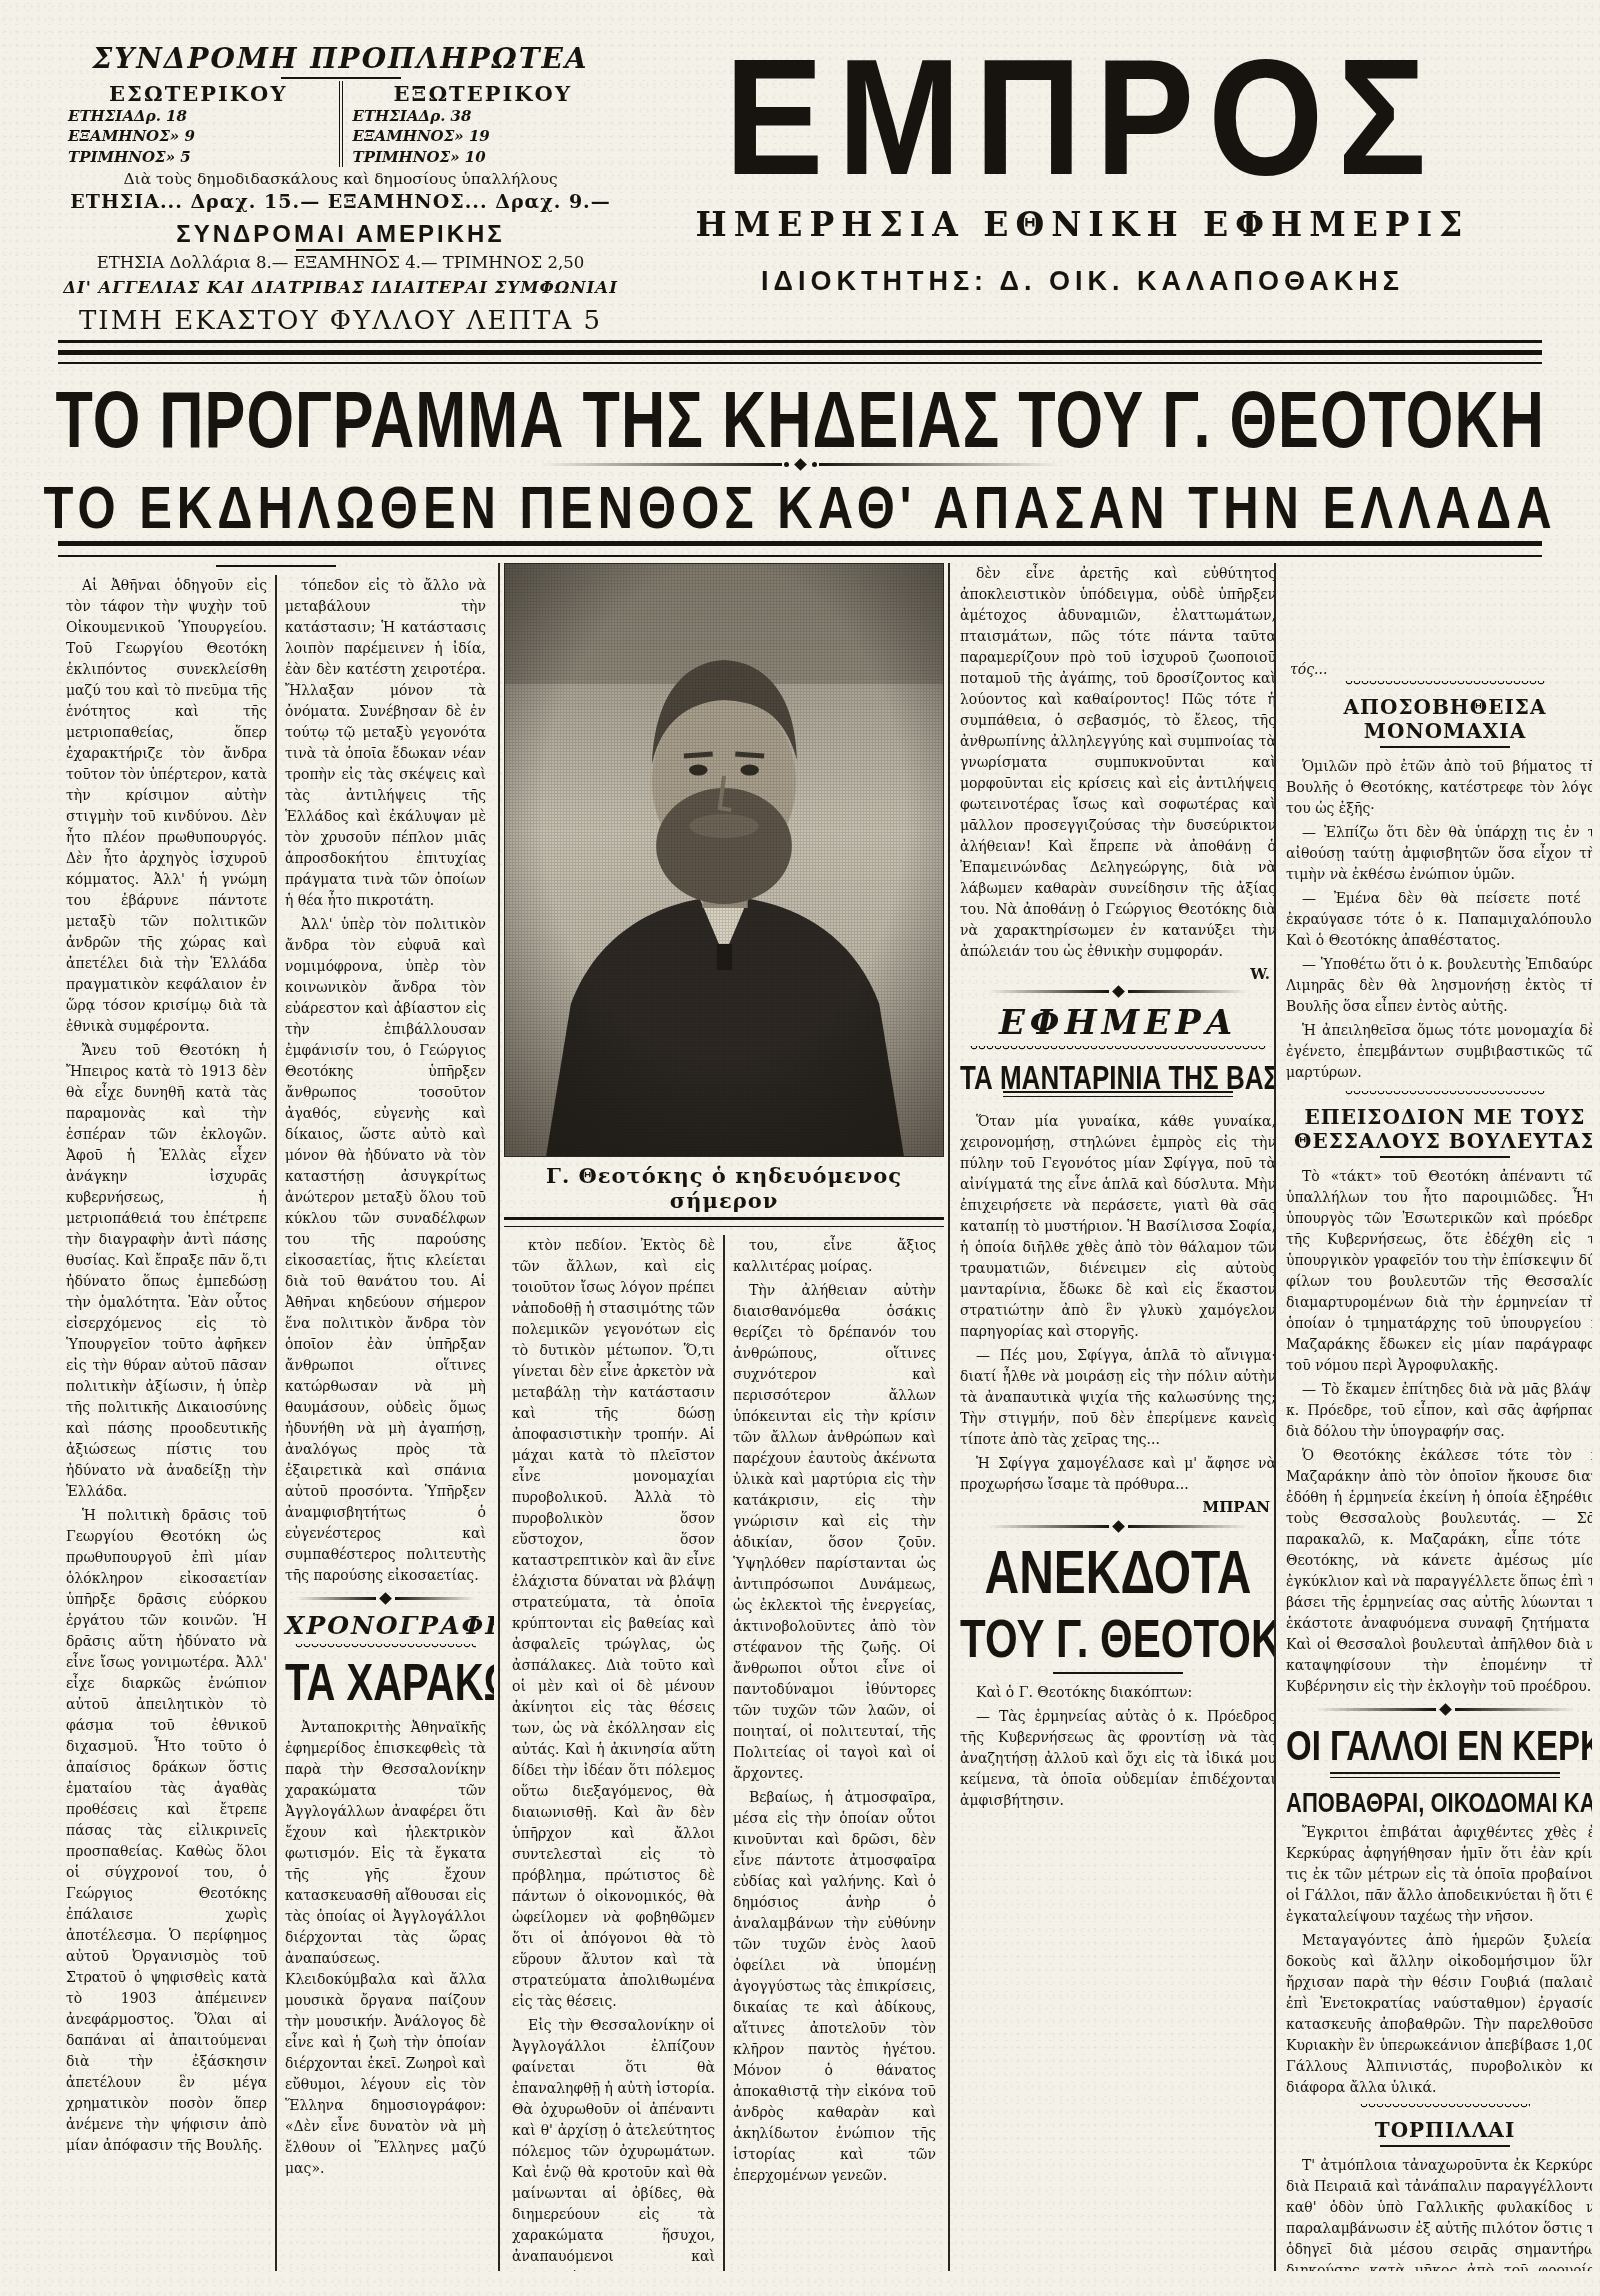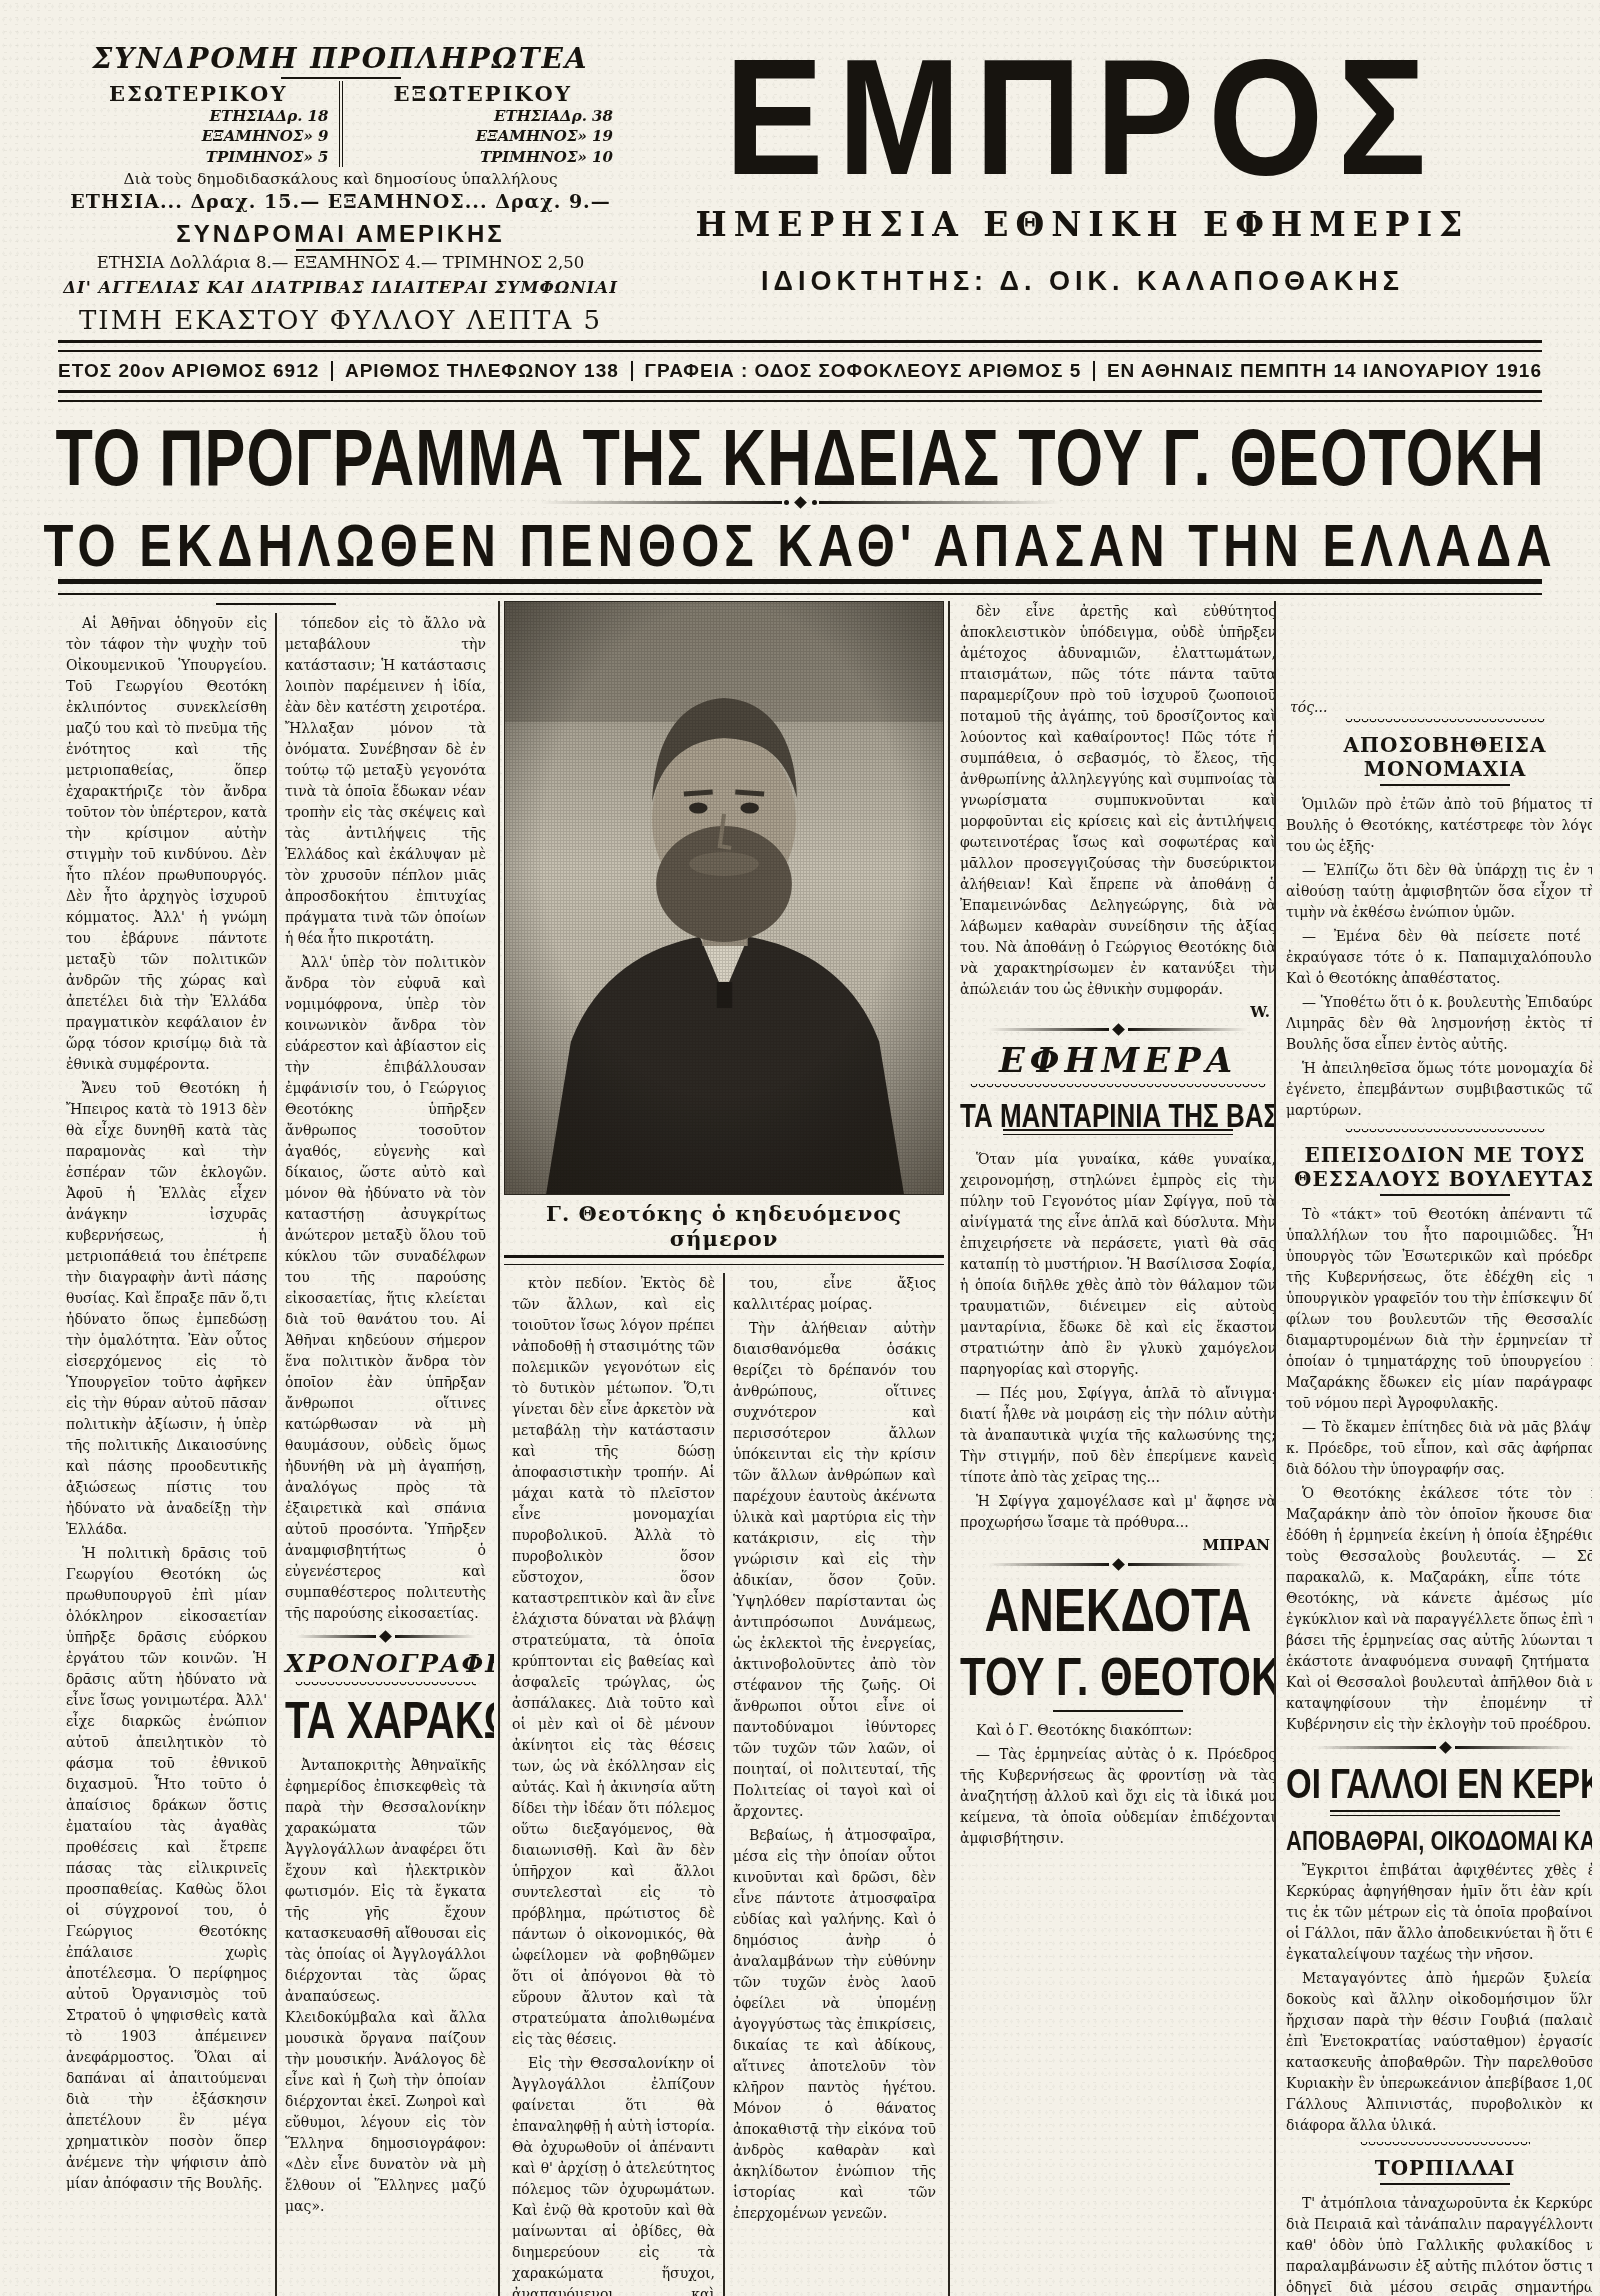--- a/index.html
+++ b/index.html
@@ -13,21 +13,21 @@
   
   .header{padding:26px 58px 0 58px;}
   .top{display:flex;height:314px;overflow:hidden;}
   .subs{width:565px;text-align:center;padding-top:16px;}
   .subs-title{font-style:italic;font-weight:bold;font-size:28px;letter-spacing:2px;}
   .subs-rule{width:120px;margin:2px auto;border-top:2px solid #17140f;}
   .subs-grid{display:flex;margin-top:2px;text-align:left;}
   .subs-col{flex:1;padding:0 10px;}
   .subs-col.right{border-left:4px double #17140f;}
   .subs-colhead{font-weight:bold;font-size:21px;text-align:center;letter-spacing:2px;}
-  .rate{display:flex;justify-content:flex-end;font-size:15px;font-style:italic;font-weight:bold;line-height:1.35;}
+  .rate{display:flex;justify-content:flex-start;font-size:15px;font-style:italic;font-weight:bold;line-height:1.35;}
   .subs-note{font-size:15.5px;margin-top:3px;}
   .subs-trates{font-weight:bold;font-size:19px;letter-spacing:1px;margin-top:2px;}
   .subs-america{font-family:"Liberation Sans",sans-serif;font-weight:bold;font-size:24px;letter-spacing:3px;margin-top:8px;}
   .u-seg{width:90px;margin:1px auto 2px;border-top:2px solid #17140f;}
   .subs-arates{font-size:16.5px;margin-top:2px;}
   .subs-ads{font-size:16.5px;font-weight:bold;font-style:italic;letter-spacing:1px;margin-top:6px;}
   .subs-price{font-weight:normal;font-size:26px;letter-spacing:2px;margin-top:8px;}
 
   .mast{flex:1;text-align:center;padding-top:4px;}
   .mast-title{font-family:"Liberation Sans",sans-serif;font-weight:bold;font-size:148px;
@@ -141,29 +141,20 @@
 
       <div class="mast">
         <div class="mast-title">ΕΜΠΡΟΣ</div>
         <div class="mast-sub">ΗΜΕΡΗΣΙΑ ΕΘΝΙΚΗ ΕΦΗΜΕΡΙΣ</div>
         <div class="mast-owner">ΙΔΙΟΚΤΗΤΗΣ: Δ. ΟΙΚ. ΚΑΛΑΠΟΘΑΚΗΣ</div>
       </div>
     </div>
   </div>
 
   <div class="dbl"></div>
-  <div class="dateline">
-    <span>ΕΤΟΣ 20ον ΑΡΙΘΜΟΣ 6912</span>
-    <span class="sep"></span>
-    <span>ΑΡΙΘΜΟΣ ΤΗΛΕΦΩΝΟΥ 138</span>
-    <span class="sep"></span>
-    <span>ΓΡΑΦΕΙΑ : ΟΔΟΣ ΣΟΦΟΚΛΕΟΥΣ ΑΡΙΘΜΟΣ 5</span>
-    <span class="sep"></span>
-    <span>ΕΝ ΑΘΗΝΑΙΣ ΠΕΜΠΤΗ 14 ΙΑΝΟΥΑΡΙΟΥ 1916</span>
-  </div>
   <div class="dbl"></div>
 
   <div class="h1wrap">
     <div class="h1">ΤΟ ΠΡΟΓΡΑΜΜΑ ΤΗΣ ΚΗΔΕΙΑΣ ΤΟΥ Γ. ΘΕΟΤΟΚΗ</div>
   </div>
   <div class="orn">
     <div class="l"></div>
       <div class="dot"></div>
       <div class="diamond"></div>
       <div class="dot"></div>

